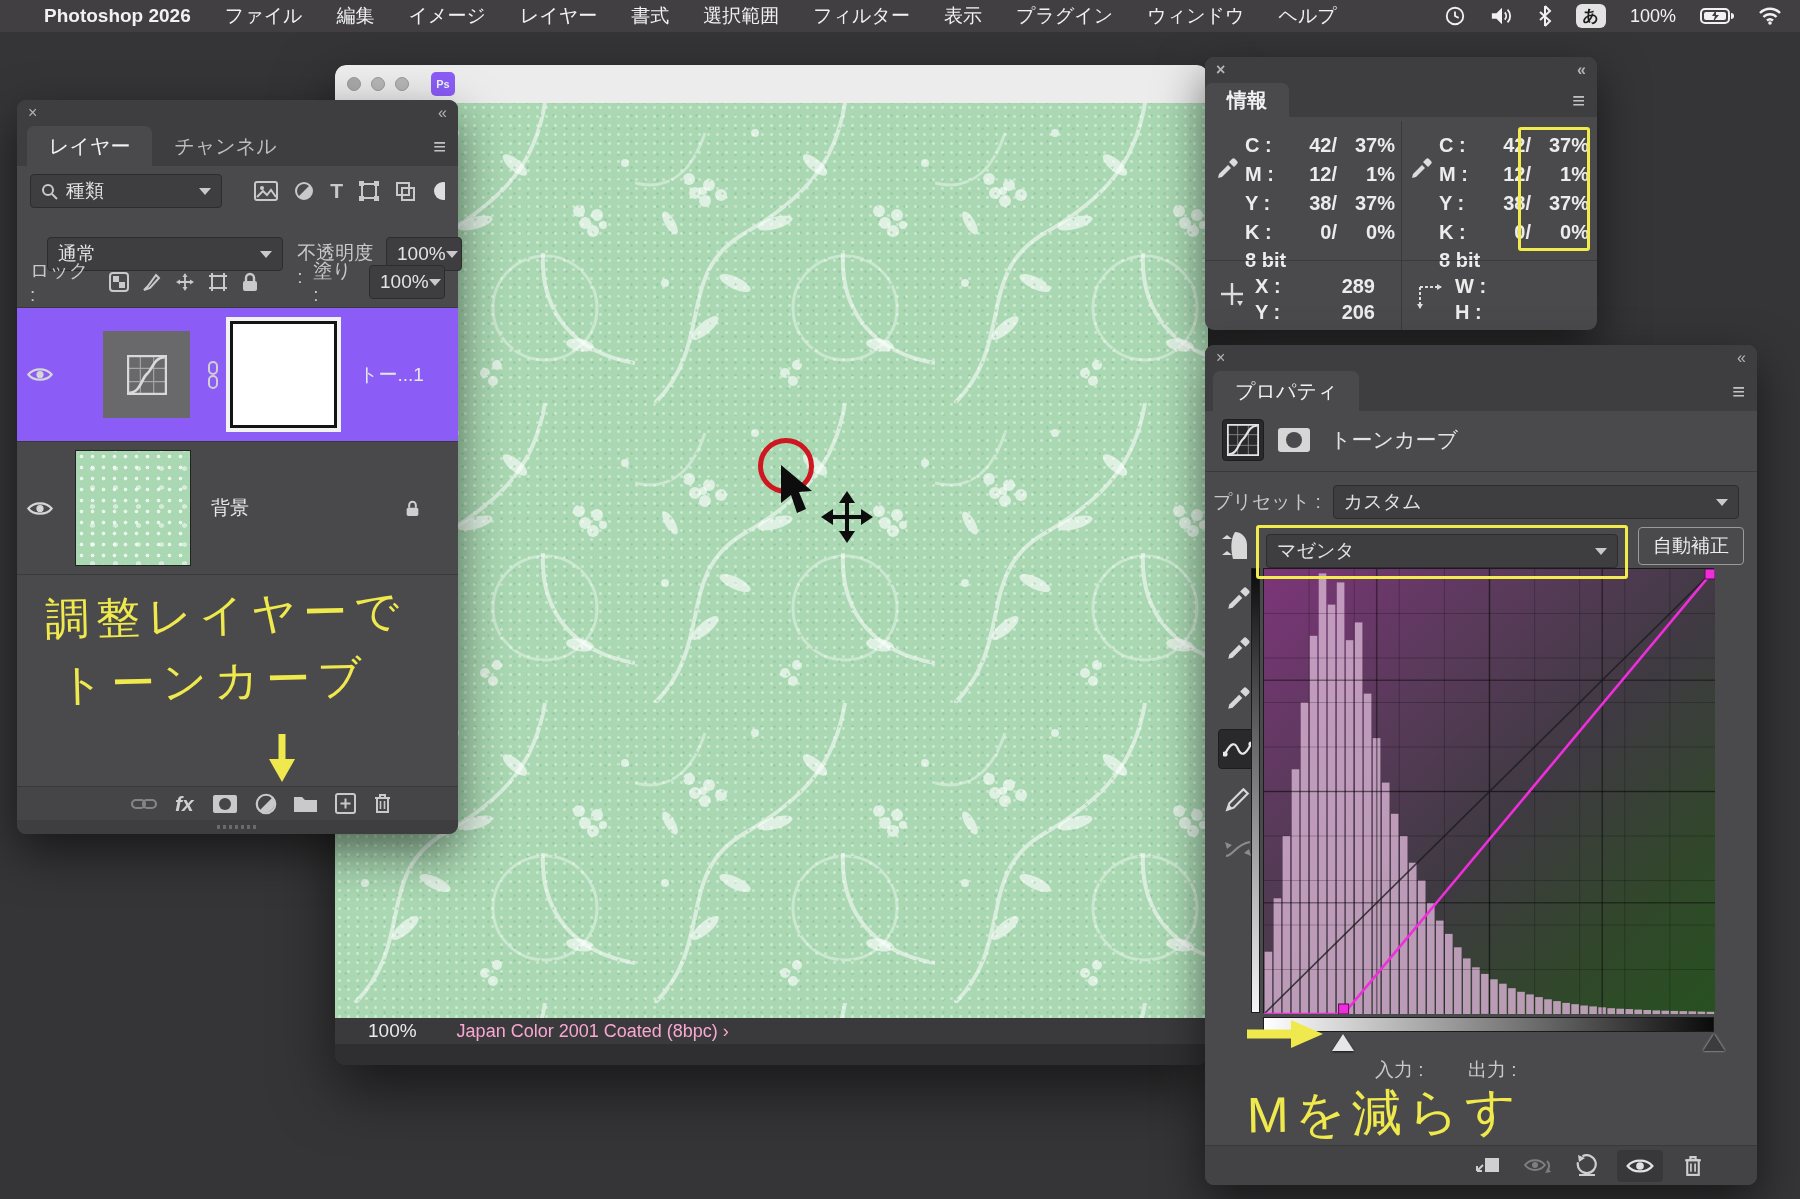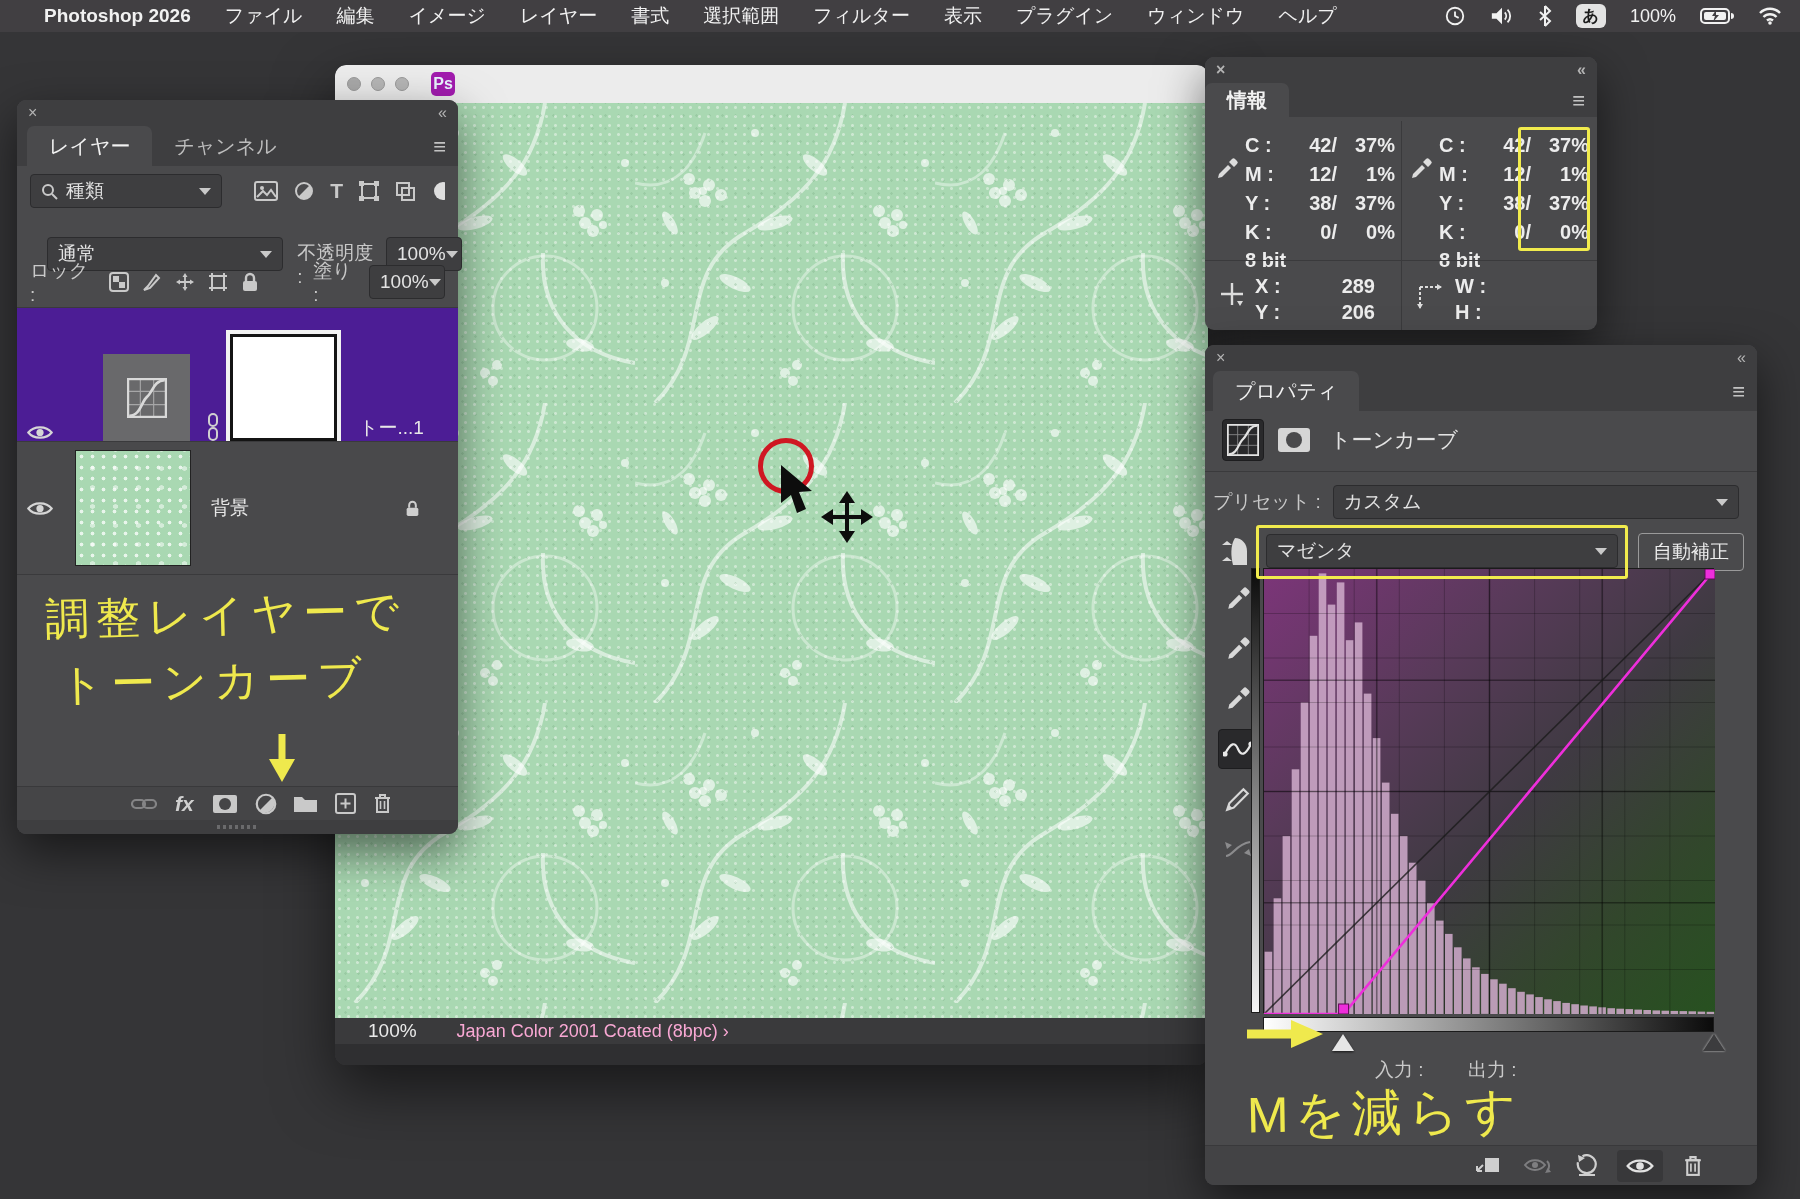--- a/index.html
+++ b/index.html
@@ -35,22 +35,22 @@
     border-radius:11px; box-shadow:0 24px 60px rgba(0,0,0,.55);
     background:#3a3a3c; z-index:1; overflow:hidden;
   }
   .titlebar {
     height:38px; background:#ececec; display:flex; align-items:center;
     padding:0 12px; border-radius:11px 11px 0 0;
   }
   .tl { width:14px; height:14px; border-radius:50%; background:#b6b6b6; margin-right:10px; border:1px solid #9a9a9a; }
   .tl.close { background:#a9a9a9; }
   .ps-badge {
-    width:24px; height:24px; border-radius:5px; background:#a21caf; color:#eaf6ff;
-    font-size:16px; font-weight:700; display:flex; align-items:center; justify-content:center;
+    width:24px; height:24px; border-radius:5px; background:#8b5cf6; color:#eaf6ff;
+    font-size:11px; font-weight:700; display:flex; align-items:center; justify-content:center;
     margin:0 9px 0 12px;
   }
   .doc-title { color:#3a3a3a; font-size:18px; font-weight:700; white-space:nowrap; }
 
   .canvas {
     position:absolute; left:0; top:38px; width:873px; height:915px;
     background:#a9d8b2; overflow:hidden;
   }
   .canvas::after {
     content:""; position:absolute; inset:0;
@@ -101,21 +101,21 @@
     padding:0 10px; font-size:19px; color:#e3e3e3;
   }
   .dtri { width:0; height:0; border-left:6px solid transparent; border-right:6px solid transparent; border-top:7px solid #c9c9c9; }
   .lab { color:#c9c9c9; font-size:19px; }
 
   
   #layers-panel { left:17px; top:100px; width:441px; height:734px; z-index:10; }
   .lp-row { position:absolute; display:flex; align-items:center; }
   .lp-icons { display:flex; align-items:center; gap:16px; }
   .layer-row { position:absolute; left:0; width:441px; display:flex; align-items:center; }
-  .row-sel { background:#4c1d95;align-items:flex-end; }
+  .row-sel { background:#8b5cf6; }
   .row-norm { background:#49494b; }
   .mask-thumb {
     width:107px; height:107px; background:#fff; border:3px solid #141414;
     outline:4px solid #f2f2f2; margin-left:10px;
   }
   .curves-thumb {
     width:87px; height:87px; background:#69696b; display:flex; align-items:center; justify-content:center;
   }
   .green-thumb {
     width:116px; height:116px; background:#a9d8b2; border:1px solid #222; position:relative; overflow:hidden;
@@ -690,21 +690,21 @@
   </div>
 
   <div style="position:absolute; left:13px; top:180px; width:526px; display:flex; align-items:center;">
     <span style="margin-right:6px;">
       <svg width="32" height="34" viewBox="0 0 32 34">
           <path d="M5,6 l4,-5 v10 z" fill="#d8d8d8" transform="rotate(90 7 8)"></path>
           <path d="M5,22 l4,5 v-10 z" fill="#d8d8d8" transform="rotate(90 7 24)"></path>
           <path d="M17,3 C24,3 29,9 29,16 L29,30 L15,30 C13,23 12,10 17,3 Z" fill="#d8d8d8"></path>
         </svg>
     </span>
-    <div style="position:relative; flex:1; height:54px;">
+    <div style="position:relative; flex:1; height:42px;">
       <div class="ybox" style="left:0; top:0; width:372px; height:54px;"></div>
       <div class="select" style="position:absolute; left:10px; top:9px; width:352px;">
         <span>マゼンタ</span>
         <span class="dtri"></span>
       </div>
     </div>
     <button class="auto-btn" style="margin-left:12px;">自動補正</button>
   </div>
 
   <div class="curve-tools">

